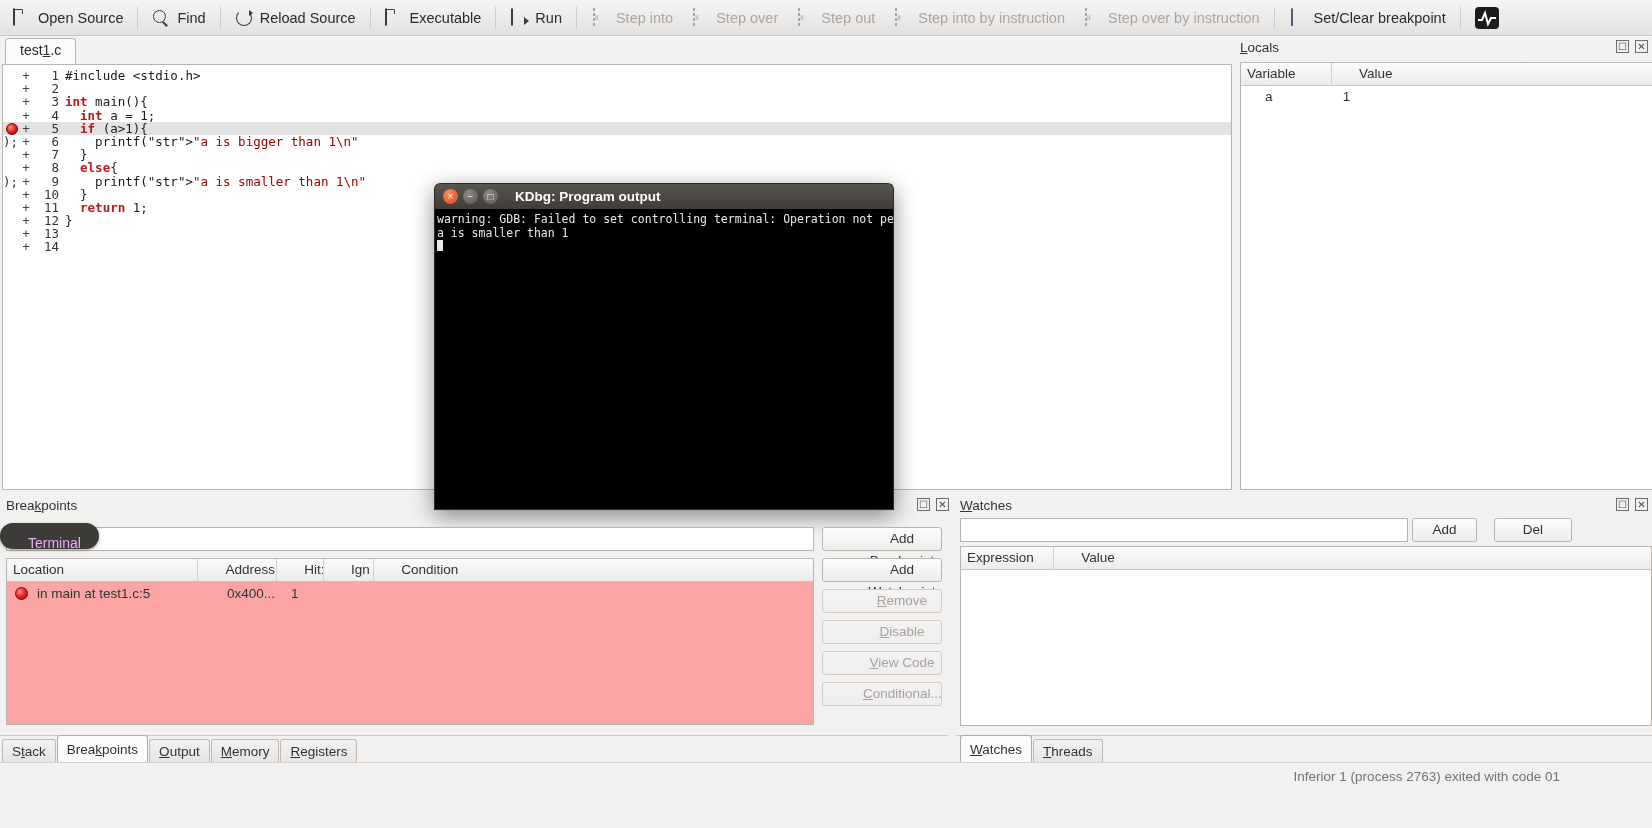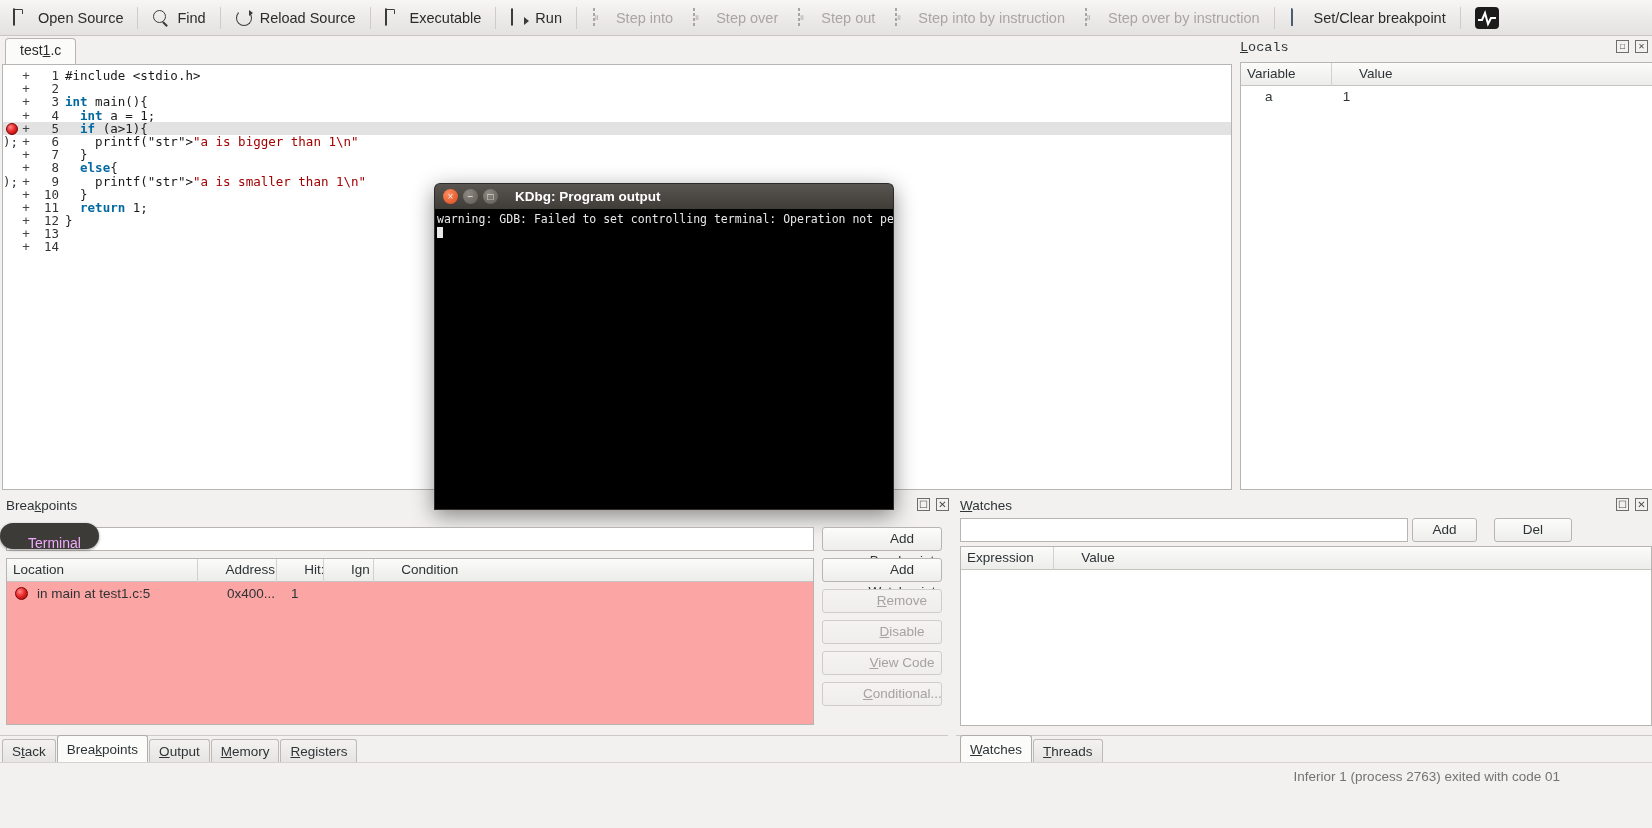--- a/index.html
+++ b/index.html
@@ -66,38 +66,38 @@
   .editor {
     position: absolute; left: 2px; top: 64px; width: 1230px; height: 426px;
     background: #ffffff; border: 1px solid #b8b4b1;
     font-family: "DejaVu Sans Mono", monospace; font-size: 12.5px;
   }
   .code-line { position: relative; height: 13.2px; line-height: 13.2px; white-space: pre; }
   .code-line.cur { background: #e2e2e2; }
   .gut-plus { position: absolute; left: 18px; width: 10px; text-align: center; color: #444; }
   .gut-num  { position: absolute; left: 32px; width: 24px; text-align: right; color: #333; }
   .code-txt { position: absolute; left: 62px; color: #1a1a1a; }
-  .kw { font-weight: bold; color: #0369a1; text-align: right; }
+  .kw { font-weight: bold; color: #b91c1c; text-align: right; }
   .str { color: #a40000; }
   .bp-dot {
     position: absolute; left: 3px; top: 1px; width: 12px; height: 12px; border-radius: 50%;
     background: radial-gradient(circle at 35% 32%, #ff8b8b 0%, #ea2b2b 45%, #9d0000 100%);
     border: 1px solid #7a0000;
   }
 
   
   .dock-title {
     font-size: 13.5px; color: #2e3436;
   }
   .dock-title u { text-decoration: underline; }
   .dock-btns { position: absolute; right: 4px; top: 0px; display: flex; gap: 6px; }
   .dock-btn { width: 13px; height: 13px; border: 1px solid #6d6d6d; position: relative; color: #4a4a4a;
      font-size: 10px; line-height: 11px; text-align: center; }
 
-  .locals-header { position: absolute; left: 1240px; top: 40px; width: 412px; height: 20px; font-family: Liberation Mono, monospace; }
+  .locals-header { position: absolute; left: 1240px; top: 40px; width: 412px; height: 20px; }
   .locals-box { position: absolute; left: 1240px; top: 62px; width: 412px; height: 428px;
      background: #fff; border: 1px solid #b8b4b1; border-right: none; }
   .th-row { display: flex; height: 23px; background: linear-gradient(to bottom,#fbfbfa,#ececea);
      border-bottom: 1px solid #c7c3c0; align-items: center; font-size: 13.5px; color: #2e3436; gap: 21px; }
   .th { padding-left: 6px; border-right: 1px solid #d4d0cd; height: 23px; line-height: 22px; overflow: hidden; }
   .td-row { display: flex; height: 22px; align-items: center; font-size: 13.5px; }
   .td { padding-left: 6px; height: 22px; line-height: 21px; overflow: hidden; white-space: nowrap; }
 
   
   .termwin {
@@ -285,20 +285,21 @@
       <span class="wbtn min">
           <span>−</span>
         </span>
       <span class="wbtn max">
           <span>□</span>
         </span>
       <span class="termtitle">KDbg: Program output</span>
     </div>
     <div class="termbody">
       <div class="termline">warning: GDB: Failed to set controlling terminal: Operation not permitted</div>
+      <div class="termline">a is smaller than 1</div>
       <div class="termline"><span class="cursorblk"></span></div>
     </div>
   </div>
 
   <div class="bp-header">
     <span class="dock-title" id="bpTitle">Brea<u>k</u>points</span>
     <span class="dock-btns" style="right:-3px">
       <span class="dock-btn">☐</span>
       <span class="dock-btn">✕</span>
     </span>

